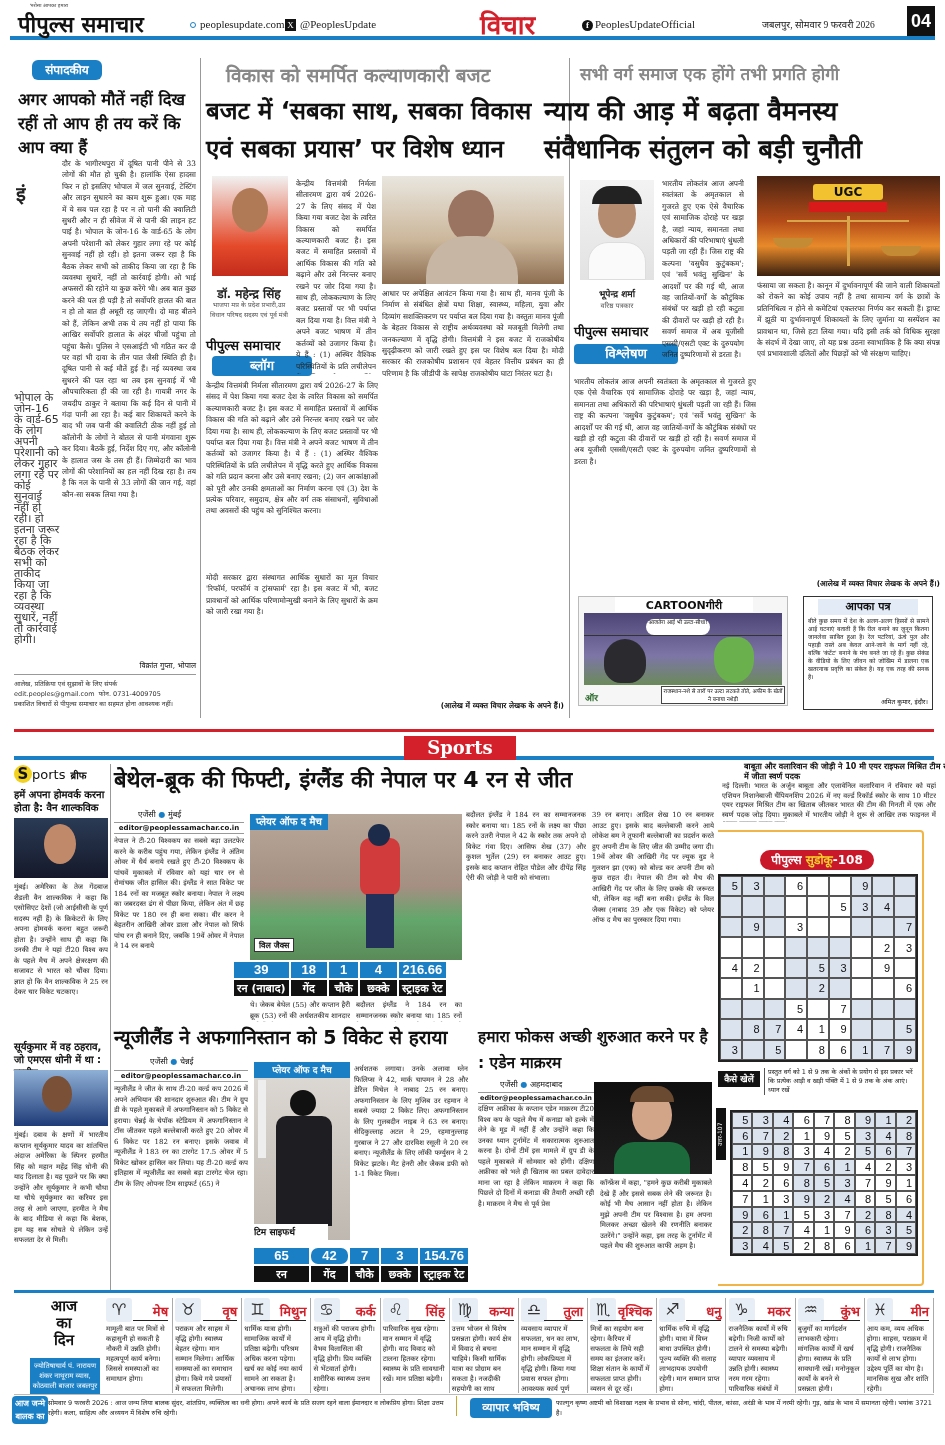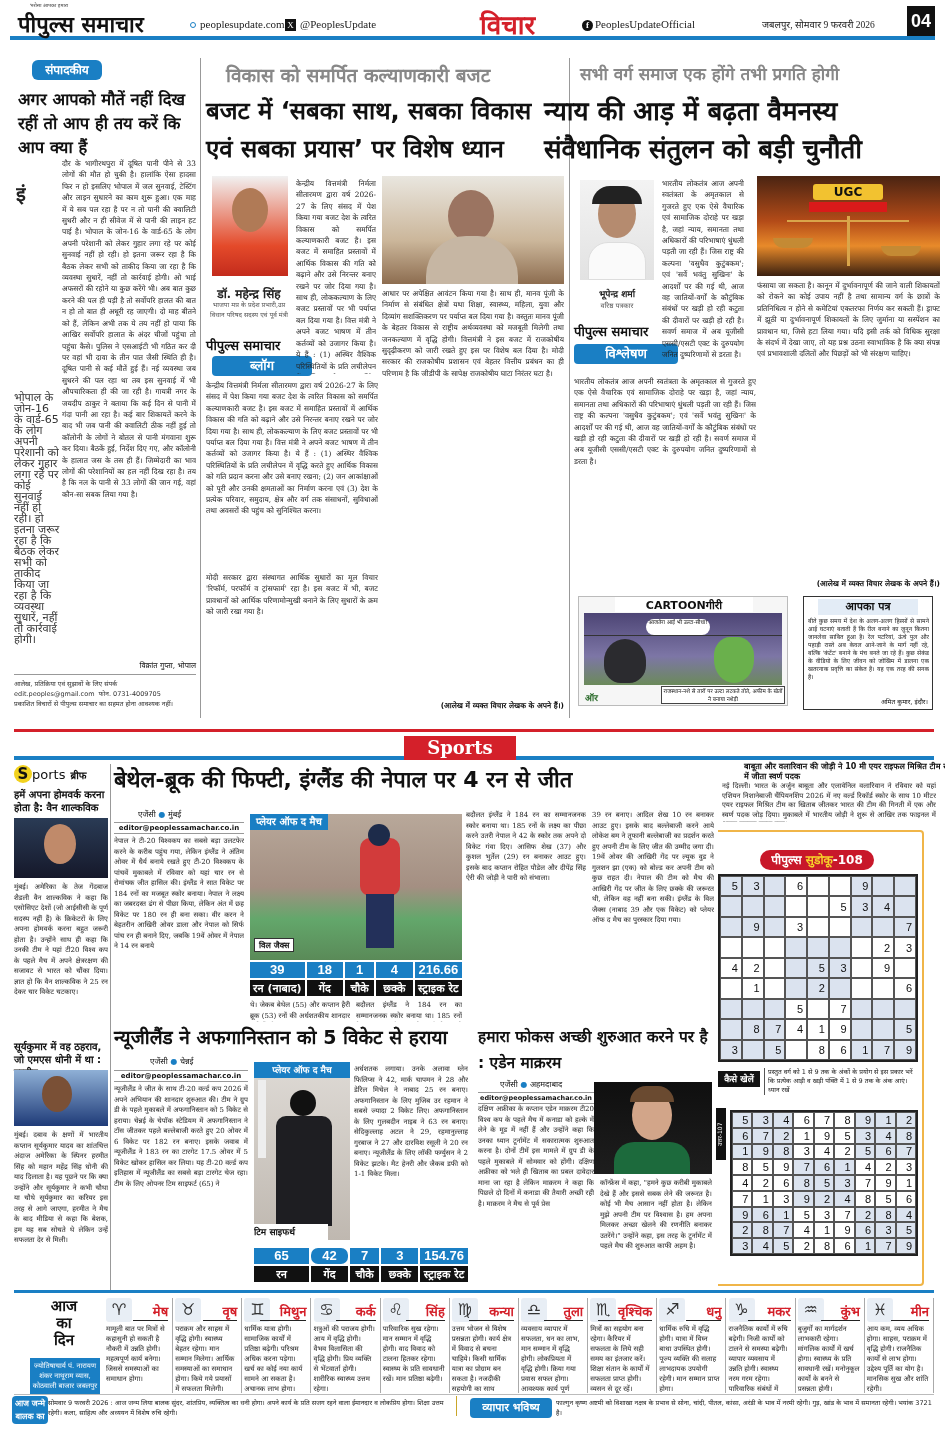--- a/index.html
+++ b/index.html
@@ -143,21 +143,21 @@
 <div class="abs" style="left:138px;top:808px;font-size:8px;white-space:nowrap"><span>एजेंसी</span> <span style="color:#1a7fc4">●</span> <span>मुंबई</span></div>
 <div class="abs" style="left:114px;top:822px;width:130px;font-size:7px;font-weight:bold;border-top:1px solid #999;border-bottom:1px solid #999;padding:1px 0;text-align:center">editor@peoplessamachar.co.in</div>
 <div class="abs body" style="left:114px;top:836px;width:130px;height:168px;font-size:7px;line-height:10.5px">नेपाल ने टी-20 विश्वकप का सबसे बड़ा उलटफेर करने के करीब पहुंच गया, लेकिन इंग्लैंड ने अंतिम ओवर में धैर्य बनाये रखते हुए टी-20 विश्वकप के पांचवें मुकाबले में रविवार को यहां चार रन से रोमांचक जीत हासिल की। इंग्लैंड ने सात विकेट पर 184 रनों का मजबूत स्कोर बनाया। नेपाल ने लक्ष्य का जबरदस्त ढंग से पीछा किया, लेकिन अंत में छह विकेट पर 180 रन ही बना सका। वीर करन ने बेहतरीन आखिरी ओवर डाला और नेपाल को सिर्फ पांच रन ही बनाने दिए, जबकि 19वें ओवर में नेपाल ने 14 रन बनाये</div>
 <div class="abs photo" style="left:250px;top:814px;width:212px;height:146px;background:linear-gradient(180deg,#b8a89a 0%,#a48f82 50%,#63a76b 72%,#5a8a58 100%)">
   <div style="position:absolute;left:0;top:0;padding:0 6px;height:16px;background:#1a7fc4;color:#fff;font-size:10px;font-weight:bold;line-height:16px">प्लेयर ऑफ द मैच</div>
   <div style="position:absolute;left:110px;top:24px;width:40px;height:58px;background:#d23b3b;border-radius:10px"></div>
   <div style="position:absolute;left:118px;top:10px;width:22px;height:22px;border-radius:50%;background:#1d2b4a"></div>
   <div style="position:absolute;left:116px;top:80px;width:28px;height:54px;background:#23305a"></div>
   <div style="position:absolute;left:4px;top:124px;padding:0 4px;height:14px;background:#fff;font-size:8px;font-weight:bold;line-height:14px;border:1px solid #333">विल जैक्स</div>
 </div>
-<div class="abs" style="left:250px;top:962px;width:212px;height:26px">
+<div class="abs" style="left:234px;top:962px;width:212px;height:26px">
   <div style="display:flex;gap:2px;height:16px" id="main-stat-values">
       <div class="stat-n" style="flex: 1.5 1 0%;">39</div>
       <div class="stat-n" style="flex: 1 1 0%;">18</div>
       <div class="stat-n" style="flex: 0.8 1 0%;">1</div>
       <div class="stat-n" style="flex: 1 1 0%;">4</div>
       <div class="stat-n" style="flex: 1.3 1 0%;">216.66</div>
     </div>
   <div style="display:flex;gap:2px;height:16px;margin-top:2px" id="main-stat-labels">
       <div class="stat-l" style="flex: 1.5 1 0%;">रन (नाबाद)</div>
       <div class="stat-l" style="flex: 1 1 0%;">गेंद</div>

